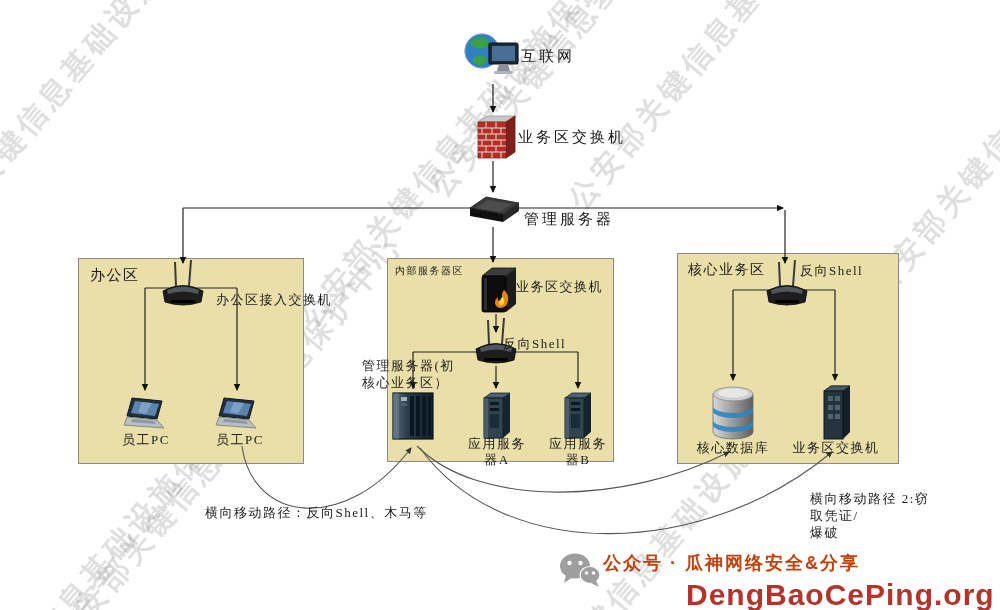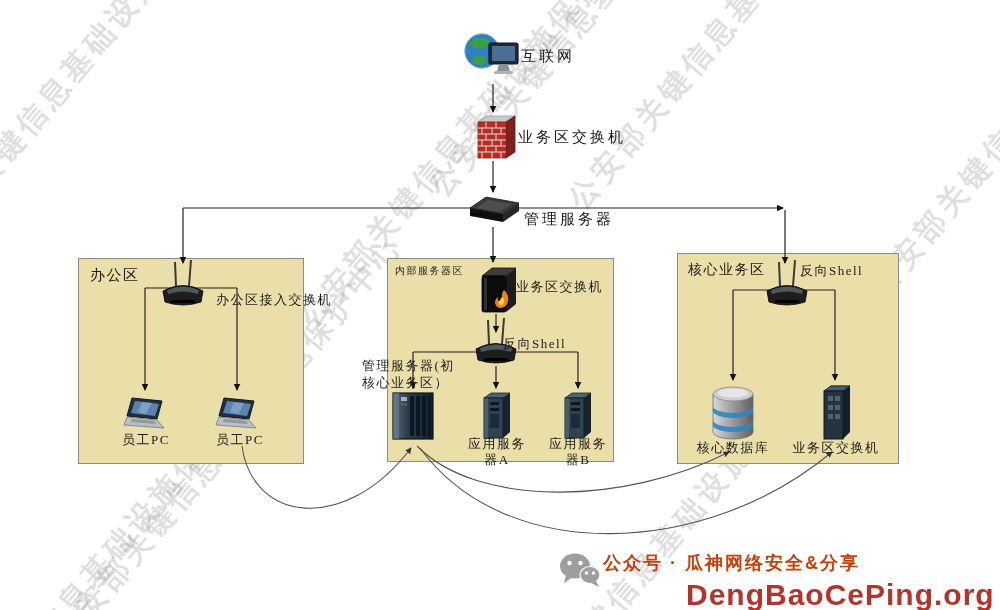--- a/index.html
+++ b/index.html
@@ -328,17 +328,23 @@
   <div class="lbl center" style="left:542px;top:436px;width:72px;">
     <span>应用服务</span><br>
     <span>器B</span>
   </div>
 
   <div class="lbl" style="left:688px;top:261px;font-size:14px;">核心业务区</div>
   <div class="lbl" style="left:800px;top:262px;">反向Shell</div>
   <div class="lbl center" style="left:694px;top:440px;width:78px;">核心数据库</div>
   <div class="lbl center" style="left:781px;top:440px;width:110px;">业务区交换机</div>
 
+  <div class="lbl" style="left:205px;top:504px;">横向移动路径：反向Shell、木马等</div>
+  <div class="lbl multi" style="left:810px;top:490px;width:135px;">
+    <span>横向移动路径 2:窃</span><br>
+    <span>取凭证/</span><br>
+    <span>爆破</span>
+  </div>
 
   <div class="footer-account" style="left:603px;top:551px;">公众号 · 瓜神网络安全&amp;分享</div>
   <div class="footer-site" style="left:686px;top:578px;">DengBaoCePing.org</div>
 
 </div>
 
 </body></html>

